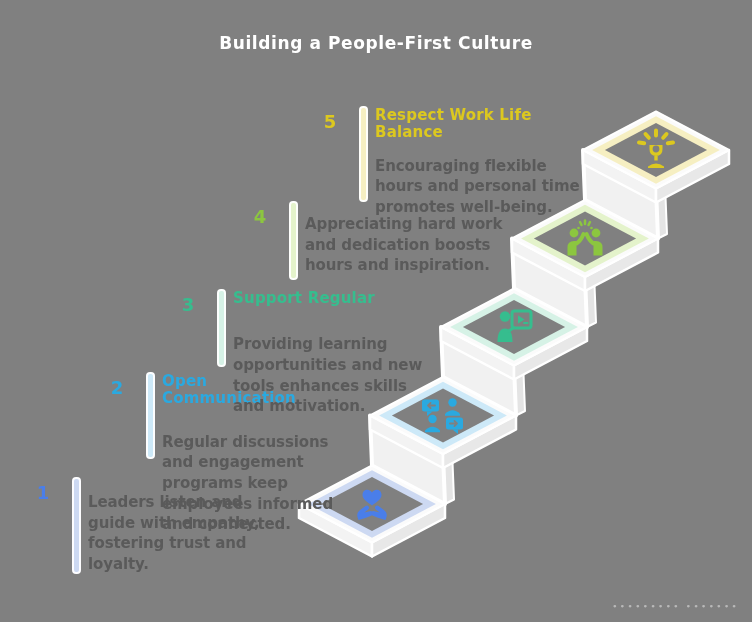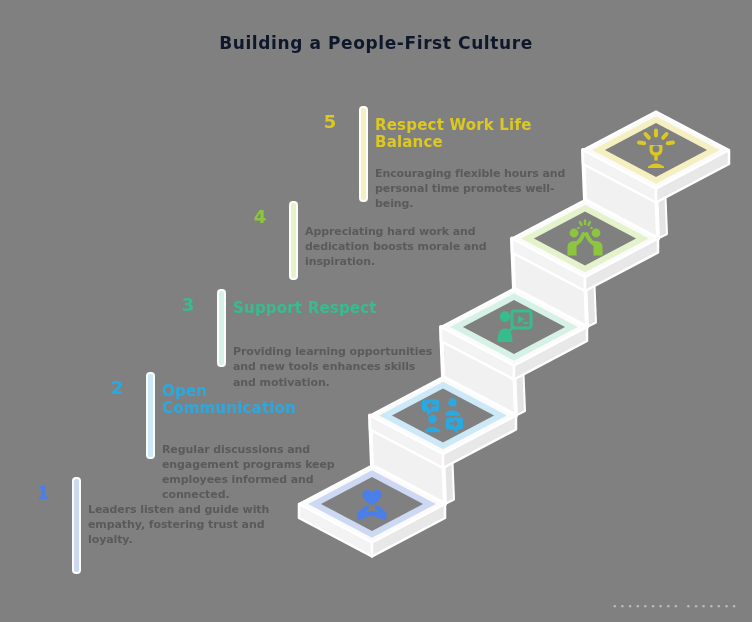--- a/index.html
+++ b/index.html
@@ -4,38 +4,38 @@
 <style>
   html,body{margin:0;padding:0}
   body{
     width:752px;height:622px;background:#808080;
     font-family:"DejaVu Sans",sans-serif;overflow:hidden;
   }
   .canvas{position:relative;width:752px;height:622px}
   svg.stairs{position:absolute;left:0;top:0}
   .page-title{
     position:absolute;left:0;top:33px;width:752px;text-align:center;
-    font-weight:bold;font-size:17px;letter-spacing:.6px;color:#0f172a;
+    font-weight:bold;font-size:17px;letter-spacing:.6px;color:#ffffff;
   }
   .step-block{position:absolute}
   .step-bar{
     position:absolute;left:0;top:0;width:5px;border-radius:4px;
     border:2px solid rgba(255,255,255,.95);background:var(--p,#eee);
   }
   .step-num{
     position:absolute;left:-46px;top:5px;width:34px;text-align:center;
     font-size:18px;font-weight:bold;color:var(--c,#444);
   }
-  .step-txt{position:absolute;left:16px;top:11px}
+  .step-txt{position:absolute;left:16px;top:1px}
   .step-title{
     font-size:15px;font-weight:bold;letter-spacing:.2px;line-height:1.15;
     color:var(--c,#444);
   }
   .step-desc{
-    font-size:11px;font-weight:bold;line-height:1.38;letter-spacing:-.1px;
+    font-size:15px;font-weight:bold;line-height:1.38;letter-spacing:-.1px;
     color:#5a5a5a;
   }
   .s1{left:72px;top:477px}.s1 .step-bar{height:93px}.s1 .step-txt{width:200px}
   .s1 .step-title{width:120px}.s1 .step-desc{margin-top:14px}
   .s2{left:146px;top:372px}.s2 .step-bar{height:83px}.s2 .step-txt{width:182px}
   .s2 .step-desc{margin-top:24px}
   .s3{left:217px;top:289px}.s3 .step-bar{height:74px}.s3 .step-txt{width:205px}
   .s3 .step-desc{margin-top:27px}
   .s4{left:289px;top:201px}.s4 .step-bar{height:75px}.s4 .step-txt{width:200px}
   .s4 .step-desc{margin-top:12px}
@@ -153,30 +153,30 @@
     <div class="step-txt">
       <div class="step-title">Open Communication</div>
       <div class="step-desc">Regular discussions and engagement programs keep employees informed and connected.</div>
     </div>
   </div>
 
   <div class="step-block s3" style="--c: #36bd8e; --p: #d6f2e6;">
     <span class="step-num">3</span>
     <div class="step-bar"></div>
     <div class="step-txt">
-      <div class="step-title">Support Respect</div>
+      <div class="step-title">Support Regular</div>
       <div class="step-desc">Providing learning opportunities and new tools enhances skills and motivation.</div>
     </div>
   </div>
 
   <div class="step-block s4" style="--c: #8cc63f; --p: #e4f3cb;">
     <span class="step-num">4</span>
     <div class="step-bar"></div>
     <div class="step-txt">
-      <div class="step-desc">Appreciating hard work and dedication boosts morale and inspiration.</div>
+      <div class="step-desc">Appreciating hard work and dedication boosts hours and inspiration.</div>
     </div>
   </div>
 
   <div class="step-block s5" style="--c: #dcc81f; --p: #f6efc2;">
     <span class="step-num">5</span>
     <div class="step-bar"></div>
     <div class="step-txt">
       <div class="step-title">Respect Work Life Balance</div>
       <div class="step-desc">Encouraging flexible hours and personal time promotes well-being.</div>
     </div>

